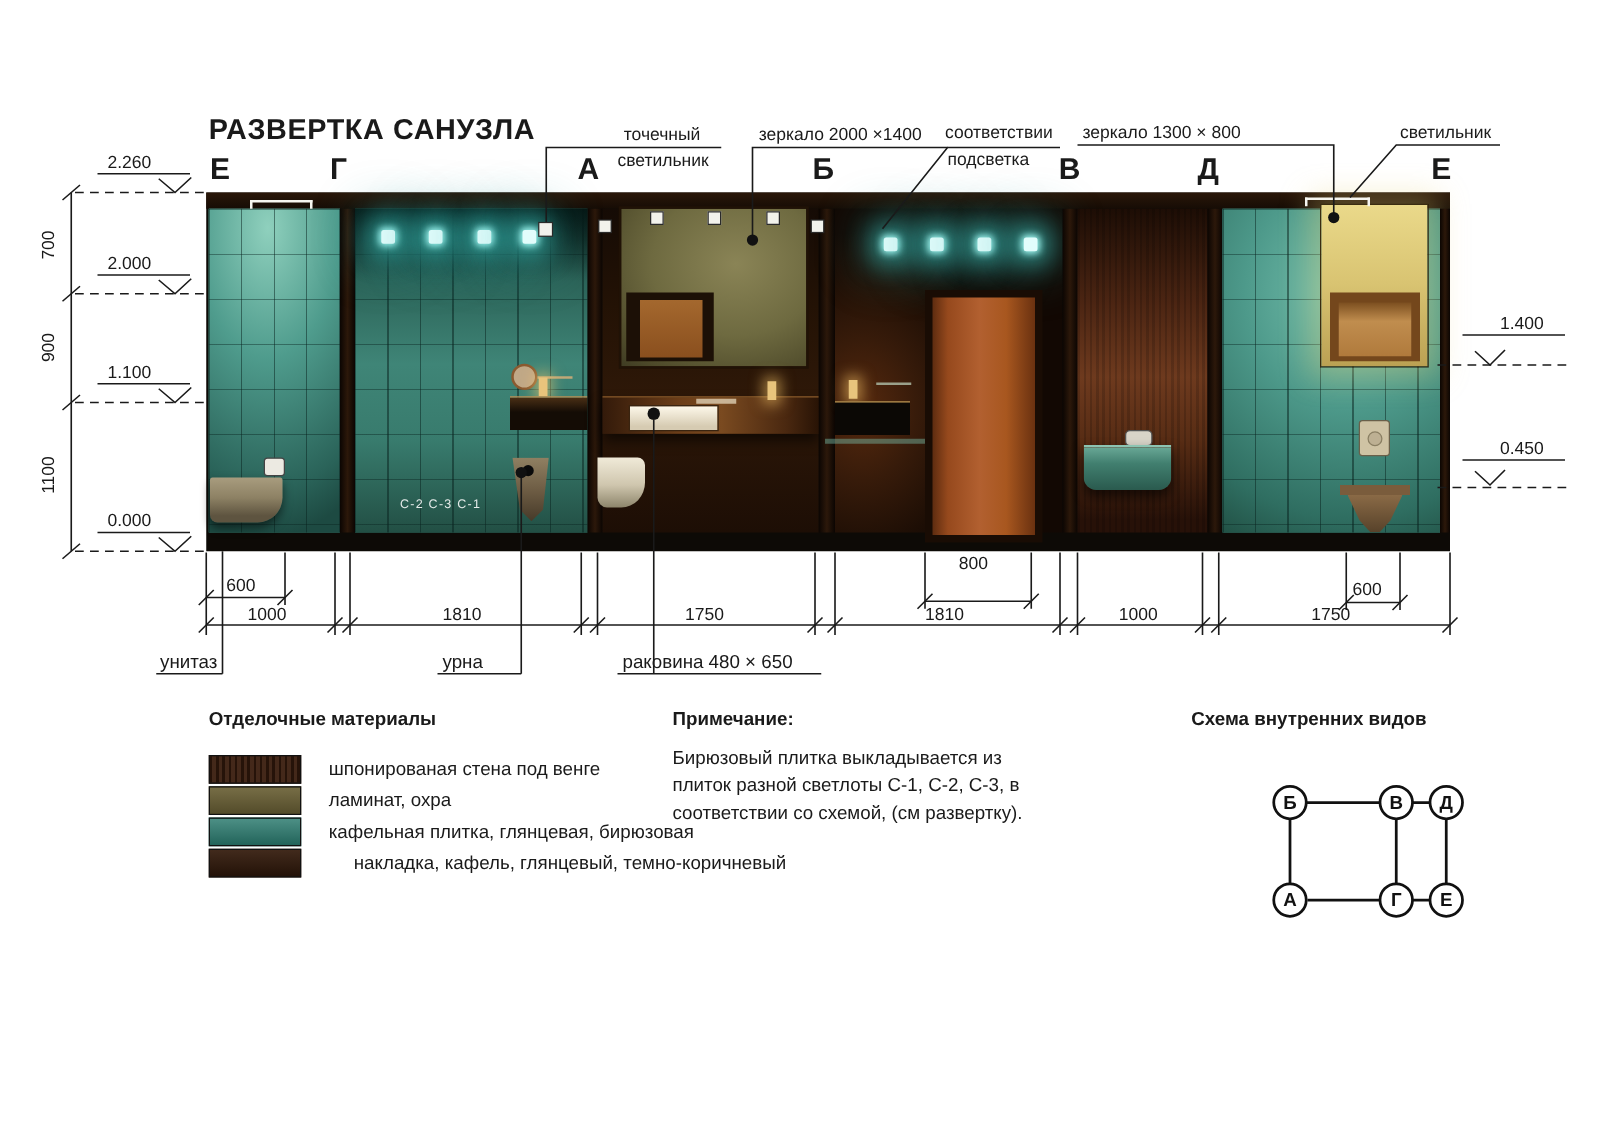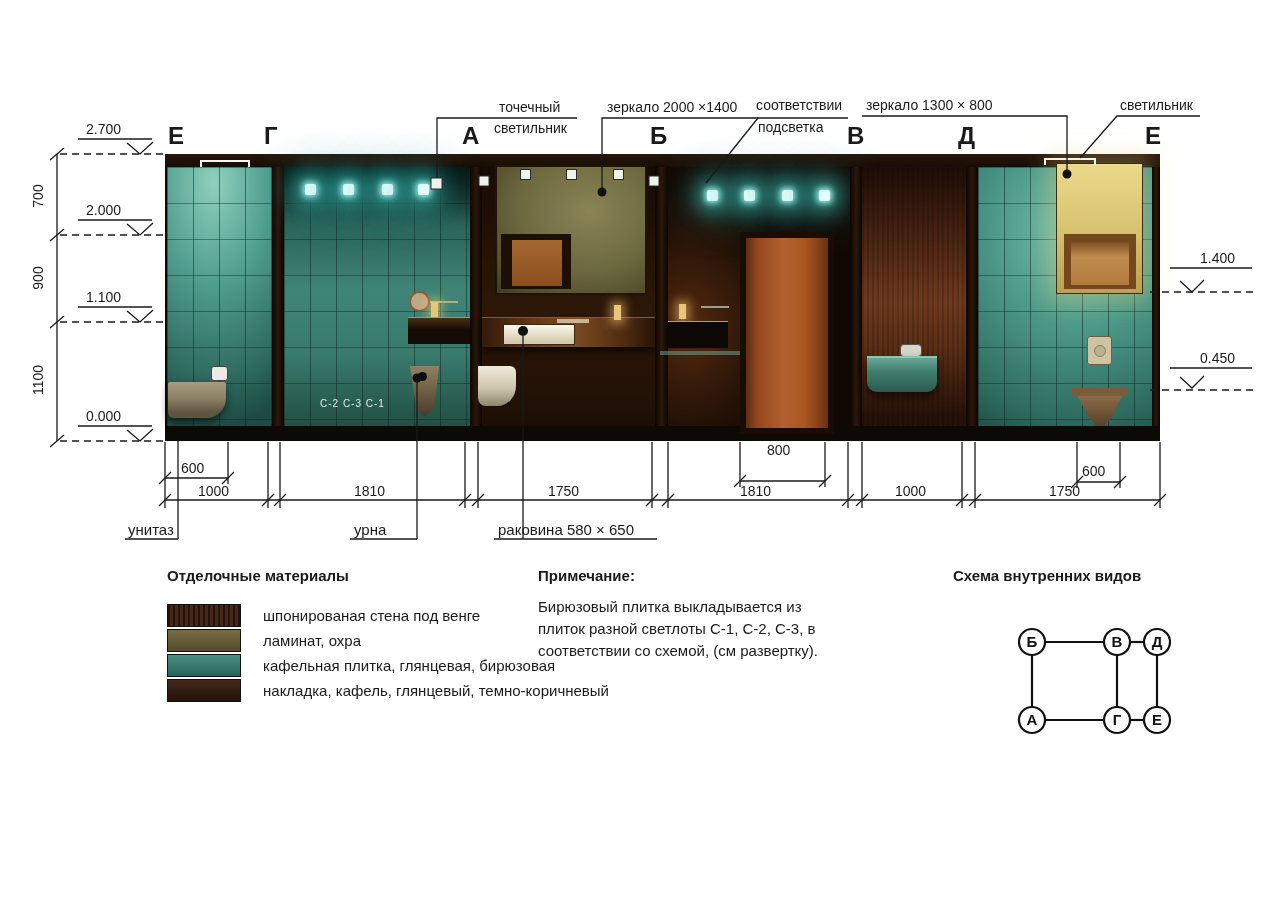--- a/index.html
+++ b/index.html
@@ -206,38 +206,39 @@
       <circle cx="523" cy="331" r="5"></circle>
       <circle cx="417" cy="378" r="4.5"></circle>
     </g>
     <g fill="#f2f2ec" stroke="#2a2a2a" stroke-width="1">
       <rect x="431" y="178" width="11" height="11"></rect>
       <rect x="479" y="176" width="10" height="10"></rect>
       <rect x="649" y="176" width="10" height="10"></rect>
     </g>
   </svg>
 
+  <div class="txt t-title lbl" style="left:167px;top:90px;">РАЗВЕРТКА САНУЗЛА</div>
 
   <div class="txt t-call lbl" style="left:499px;top:99px;">точечный</div>
   <div class="txt t-call lbl" style="left:494px;top:120px;">светильник</div>
   <div class="txt t-call lbl" style="left:607px;top:99px;">зеркало 2000 ×1400</div>
   <div class="txt t-call lbl" style="left:756px;top:97px;">соответствии</div>
   <div class="txt t-call lbl" style="left:758px;top:119px;">подсветка</div>
   <div class="txt t-call lbl" style="left:866px;top:97px;">зеркало 1300 × 800</div>
   <div class="txt t-call lbl" style="left:1120px;top:97px;">светильник</div>
 
   <div class="txt t-letter lbl" style="left:168px;top:122px;">Е</div>
   <div class="txt t-letter lbl" style="left:264px;top:122px;">Г</div>
   <div class="txt t-letter lbl" style="left:462px;top:122px;">А</div>
   <div class="txt t-letter lbl" style="left:650px;top:122px;">Б</div>
   <div class="txt t-letter lbl" style="left:847px;top:122px;">В</div>
   <div class="txt t-letter lbl" style="left:958px;top:122px;">Д</div>
   <div class="txt t-letter lbl" style="left:1145px;top:122px;">Е</div>
 
-  <div class="txt t-dim lbl" style="left:86px;top:121px;">2.700</div>
+  <div class="txt t-dim lbl" style="left:86px;top:121px;">2.260</div>
   <div class="txt t-dim lbl" style="left:86px;top:202px;">2.000</div>
   <div class="txt t-dim lbl" style="left:86px;top:289px;">1.100</div>
   <div class="txt t-dim lbl" style="left:86px;top:408px;">0.000</div>
 
   <div class="txt t-dim vdim lbl" style="left:16px;top:188px;">700</div>
   <div class="txt t-dim vdim lbl" style="left:16px;top:270px;">900</div>
   <div class="txt t-dim vdim lbl" style="left:16px;top:372px;">1100</div>
 
   <div class="txt t-dim lbl" style="left:1200px;top:250px;">1.400</div>
   <div class="txt t-dim lbl" style="left:1200px;top:350px;">0.450</div>
@@ -248,39 +249,39 @@
 
   <div class="txt t-dim lbl" style="left:198px;top:483px;">1000</div>
   <div class="txt t-dim lbl" style="left:354px;top:483px;">1810</div>
   <div class="txt t-dim lbl" style="left:548px;top:483px;">1750</div>
   <div class="txt t-dim lbl" style="left:740px;top:483px;">1810</div>
   <div class="txt t-dim lbl" style="left:895px;top:483px;">1000</div>
   <div class="txt t-dim lbl" style="left:1049px;top:483px;">1750</div>
 
   <div class="txt t-fix lbl" style="left:128px;top:521px;">унитаз</div>
   <div class="txt t-fix lbl" style="left:354px;top:521px;">урна</div>
-  <div class="txt t-fix lbl" style="left:498px;top:521px;">раковина  580 × 650</div>
+  <div class="txt t-fix lbl" style="left:498px;top:521px;">раковина  480 × 650</div>
 
   <div class="txt lbl" style="left:320px;top:398px;font-size:10px;letter-spacing:1px;color:rgba(255,255,255,.88);z-index:4;">С-2  С-3  С-1</div>
 
   <div class="txt t-h lbl" style="left:167px;top:567px;">Отделочные материалы</div>
   <div style="position:absolute;left:167px;top:603px;z-index:4;">
     <div style="display:flex;align-items:center;height:25px;">
       <div style="width: 72px; height: 21px; border: 1px solid rgb(17, 17, 17); background-image: repeating-linear-gradient(90deg, rgba(0, 0, 0, 0.35) 0px, rgba(0, 0, 0, 0.35) 2px, rgba(255, 255, 255, 0.05) 2px, rgba(255, 255, 255, 0.05) 5px); background-color: rgb(58, 29, 14);"></div>
       <div class="t-body" style="margin-left:22px;white-space:nowrap;">шпонированая стена под венге</div>
     </div>
     <div style="display:flex;align-items:center;height:25px;">
       <div style="width: 72px; height: 21px; border: 1px solid rgb(17, 17, 17); background-image: linear-gradient(rgba(255, 255, 255, 0.08), rgba(0, 0, 0, 0.22)); background-color: rgb(107, 97, 54);"></div>
       <div class="t-body" style="margin-left:22px;white-space:nowrap;">ламинат, охра</div>
     </div>
     <div style="display:flex;align-items:center;height:25px;">
       <div style="width: 72px; height: 21px; border: 1px solid rgb(17, 17, 17); background-image: linear-gradient(rgba(255, 255, 255, 0.16), rgba(0, 0, 0, 0.18)); background-color: rgb(42, 122, 110);"></div>
       <div class="t-body" style="margin-left:22px;white-space:nowrap;">кафельная плитка, глянцевая, бирюзовая</div>
     </div>
-    <div style="display:flex;align-items:center;height:25px;">
+    <div style="display:flex;align-items:center;height:25px;gap:20px;">
       <div style="width: 72px; height: 21px; border: 1px solid rgb(17, 17, 17); background-image: linear-gradient(rgba(255, 255, 255, 0.07), rgba(0, 0, 0, 0.3)); background-color: rgb(51, 26, 11);"></div>
       <div class="t-body" style="margin-left:22px;white-space:nowrap;">накладка, кафель, глянцевый, темно-коричневый</div>
     </div>
   </div>
 
   <div class="txt t-h lbl" style="left:538px;top:567px;">Примечание:</div>
   <div class="txt t-body lbl" style="left:538px;top:598px;">Бирюзовый плитка выкладывается из</div>
   <div class="txt t-body lbl" style="left:538px;top:620px;">плиток разной светлоты С-1, С-2, С-3, в</div>
   <div class="txt t-body lbl" style="left:538px;top:642px;">соответствии со схемой, (см развертку).</div>
 

